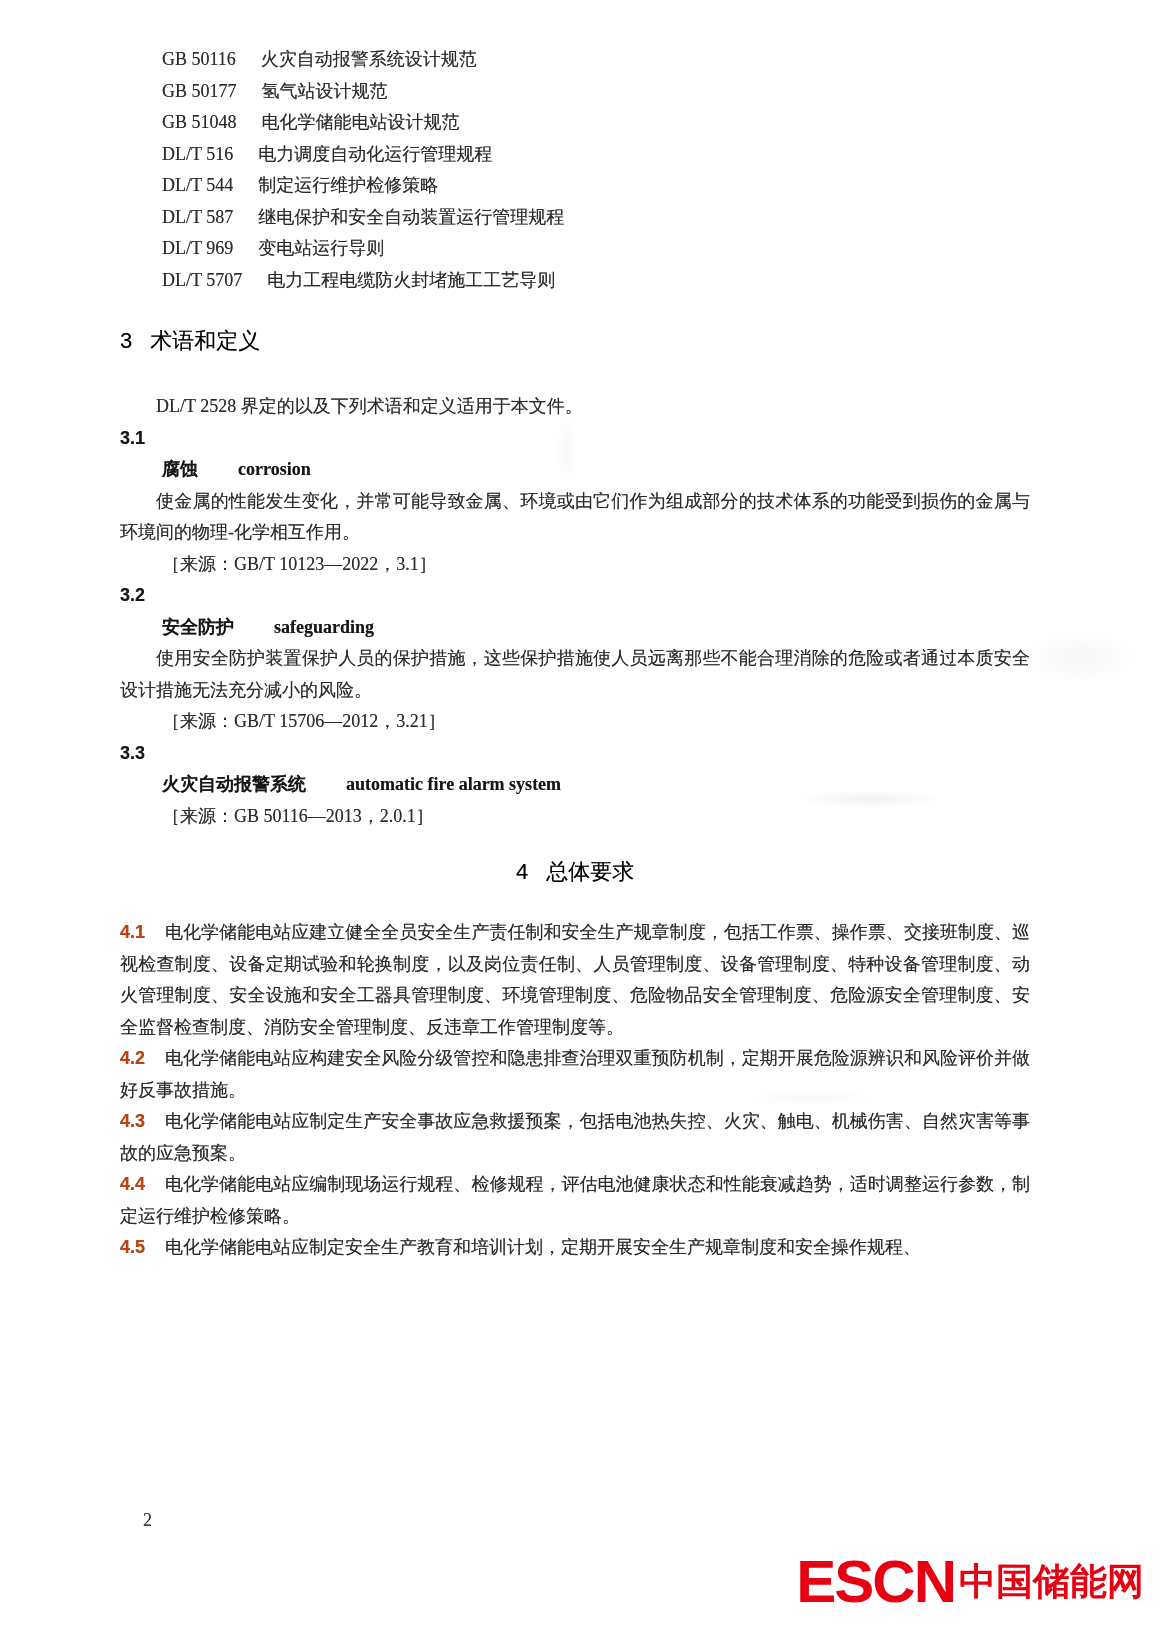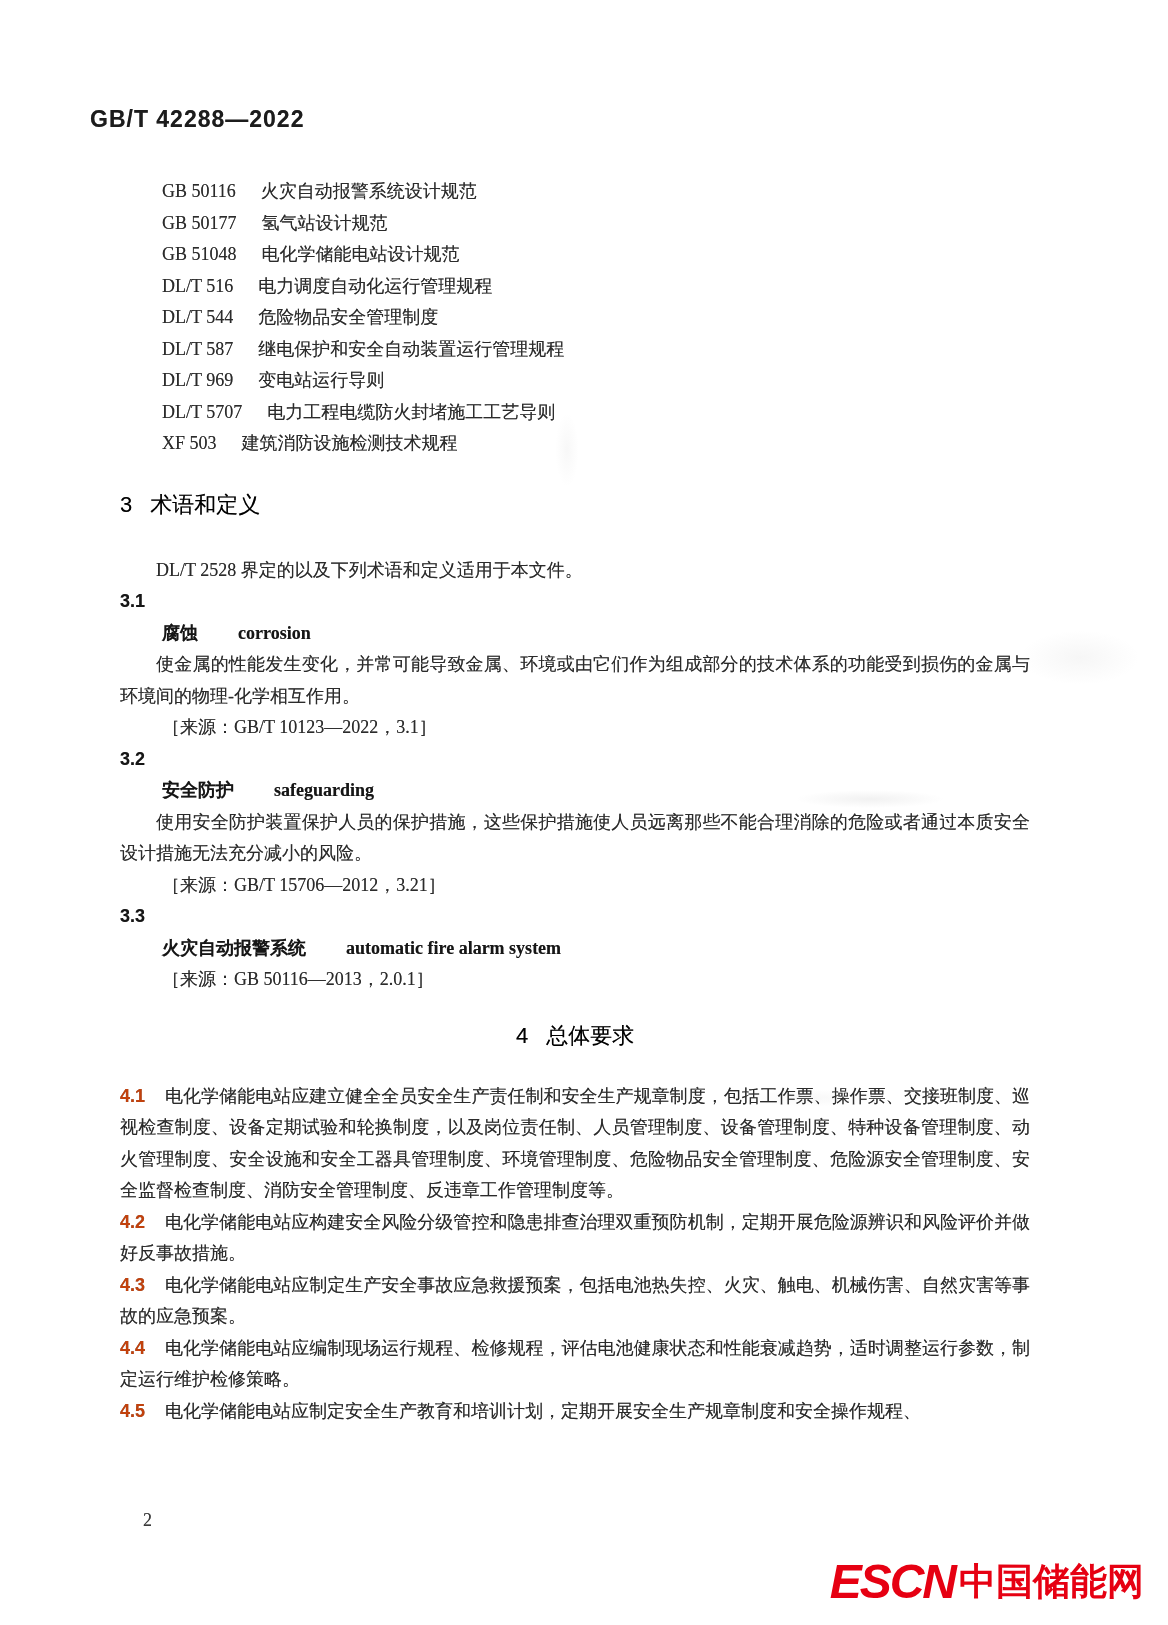--- a/index.html
+++ b/index.html
@@ -83,24 +83,23 @@
     top: 1560px;
     right: 24px;
     display: flex;
     align-items: center;
     white-space: nowrap;
     text-shadow: none;
   }
   .logo-latin {
     font-family: "Liberation Sans", "DejaVu Sans", sans-serif;
     font-weight: bold;
-    font-size: 48px;
+    font-size: 60px;
     line-height: 44px;
     letter-spacing: -2px;
-    font-style: italic;
   }
   .logo-zh {
     font-family: "Liberation Sans", "DejaVu Sans", sans-serif;
     font-weight: bold;
     font-size: 37px;
     line-height: 44px;
     margin-left: 4px;
     letter-spacing: 0px;
     text-align: right;
   }
@@ -119,34 +118,32 @@
 </head>
 <body>
 
 <div class="page">
 
   <div class="smudge a"></div>
   <div class="smudge b"></div>
   <div class="smudge c"></div>
   <div class="smudge d"></div>
 
-  <div class="doc-code">GB/T 42288—2022</div>
 
   <div class="content">
 
     <div class="refs">
       <p><span class="ref-code">GB 50116</span><span>火灾自动报警系统设计规范</span></p>
       <p><span class="ref-code">GB 50177</span><span>氢气站设计规范</span></p>
       <p><span class="ref-code">GB 51048</span><span>电化学储能电站设计规范</span></p>
       <p><span class="ref-code">DL/T 516</span><span>电力调度自动化运行管理规程</span></p>
-      <p><span class="ref-code">DL/T 544</span><span>危险物品安全管理制度</span></p>
+      <p><span class="ref-code">DL/T 544</span><span>制定运行维护检修策略</span></p>
       <p><span class="ref-code">DL/T 587</span><span>继电保护和安全自动装置运行管理规程</span></p>
       <p><span class="ref-code">DL/T 969</span><span>变电站运行导则</span></p>
       <p><span class="ref-code">DL/T 5707</span><span>电力工程电缆防火封堵施工工艺导则</span></p>
-      <p><span class="ref-code">XF 503</span><span>建筑消防设施检测技术规程</span></p>
     </div>
 
     <h2 class="sec-h"><span class="sec-no">3</span><span>术语和定义</span></h2>
 
     <p class="intro indent">DL/T 2528 界定的以及下列术语和定义适用于本文件。</p>
 
     <p class="term-num">3.1</p>
     <p class="term-line"><span class="term-zh">腐蚀</span><span class="term-en">corrosion</span></p>
     <p class="indent just">使金属的性能发生变化，并常可能导致金属、环境或由它们作为组成部分的技术体系的功能受到损伤的金属与环境间的物理-化学相互作用。</p>
     <p class="source">［来源：GB/T 10123—2022，3.1］</p>

